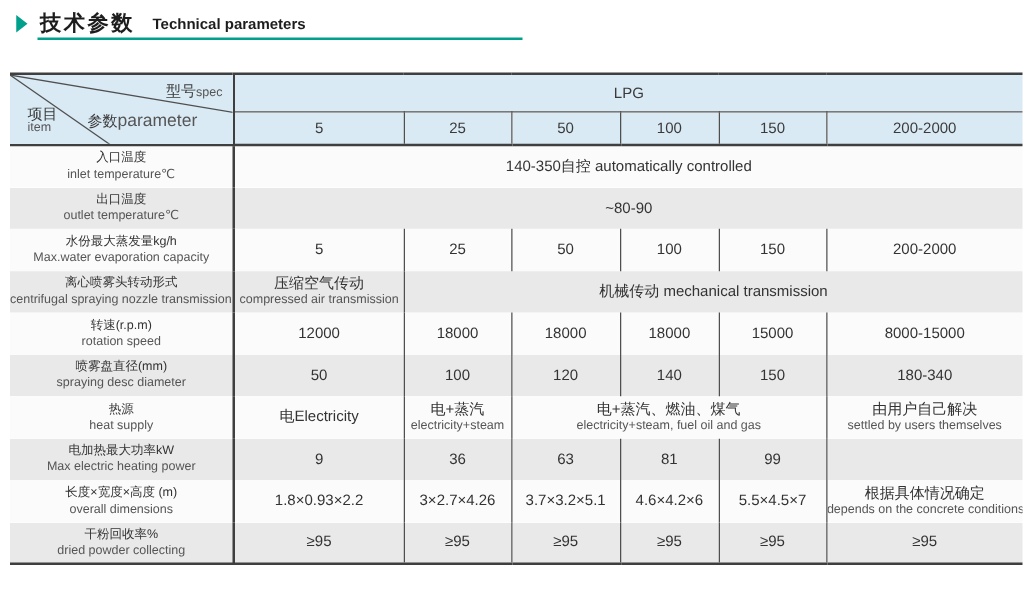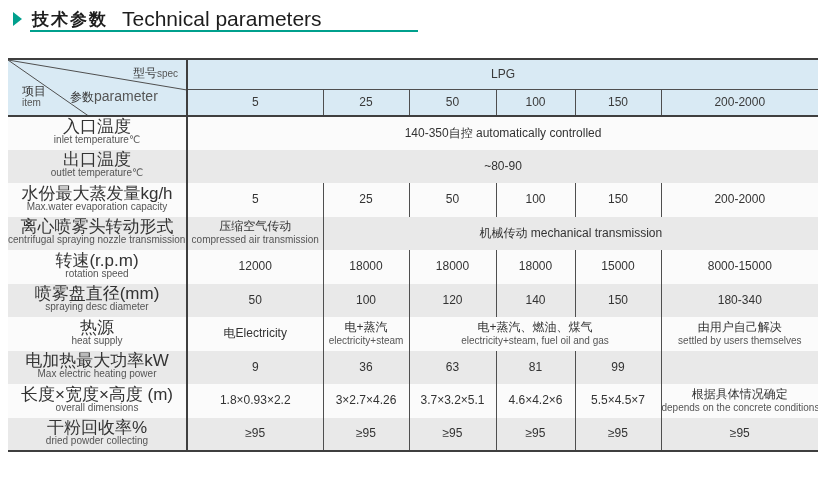--- a/index.html
+++ b/index.html
@@ -17,21 +17,21 @@
   body{
     width:826px;height:487px;background:#ffffff;
     font-family:"Liberation Sans","DejaVu Sans",sans-serif;
     color:var(--text-main);overflow:hidden;
   }
   .page{position:relative;width:826px;height:344px;padding-left:44px;}
   .title-bar{position:absolute;left:13px;top:7px;display:flex;align-items:center;}
   .tri{width:0;height:0;border-left:9px solid var(--accent);
        border-top:7px solid transparent;border-bottom:7px solid transparent;margin-right:10px;}
   .title-cn{font-size:17px;font-weight:700;color:#1d1d1d;letter-spacing:2px;}
-  .title-en{font-size:21px;font-weight:400;color:#1d1d1d;margin-left:14px;}
+  .title-en{font-size:12px;font-weight:700;color:#1d1d1d;margin-left:14px;}
   .title-rule{position:absolute;left:30px;top:30px;width:388px;height:2px;background:var(--accent);}
 
   table.spec{
     position:absolute;left:8px;top:58px;width:810px;
     border-collapse:collapse;table-layout:fixed;
     border-top:2px solid var(--border-dark);
   }
   td{padding:0;text-align:center;vertical-align:middle;overflow:hidden;}
 
   tr.lpg-row{height:30px;}
@@ -48,21 +48,21 @@
   .corner-param{position:absolute;top:28px;left:62px;font-size:12px;color:#3a3a3a;}
   .corner-param .en{font-size:14px;color:var(--text-sub);}
   .corner-item{position:absolute;top:25px;left:14px;font-size:12px;color:#3a3a3a;text-align:left;line-height:12px;}
   .corner-item .en{font-size:10px;color:var(--text-sub);display:block;}
   .corner svg{position:absolute;left:0;top:0;}
 
   tbody tr{height:33.5px;}
   tbody tr.white{background:var(--row-white);}
   tbody tr.gray{background:var(--row-gray);}
   td.lbl{border-right:2px solid var(--border-dark);line-height:13px;}
-  td.lbl .cn{font-size:17px;color:var(--text-main);display:block;white-space:nowrap;}
+  td.lbl .cn{font-size:10px;color:var(--text-main);display:block;white-space:nowrap;}
   td.lbl .en{font-size:10px;color:var(--text-sub);display:block;white-space:nowrap;}
   td.val{border-left:1px solid var(--border-thin);font-size:12px;line-height:13px;}
   td.val .cn{display:block;font-size:12px;white-space:nowrap;}
   td.val .en{display:block;font-size:10px;color:var(--text-sub);white-space:nowrap;}
   tbody tr:last-child td{border-bottom:2px solid var(--border-dark);}
 
   .note{position:absolute;left:10px;top:457px;font-size:11.5px;color:#444444;}
 </style>
 </head>
 <body>

